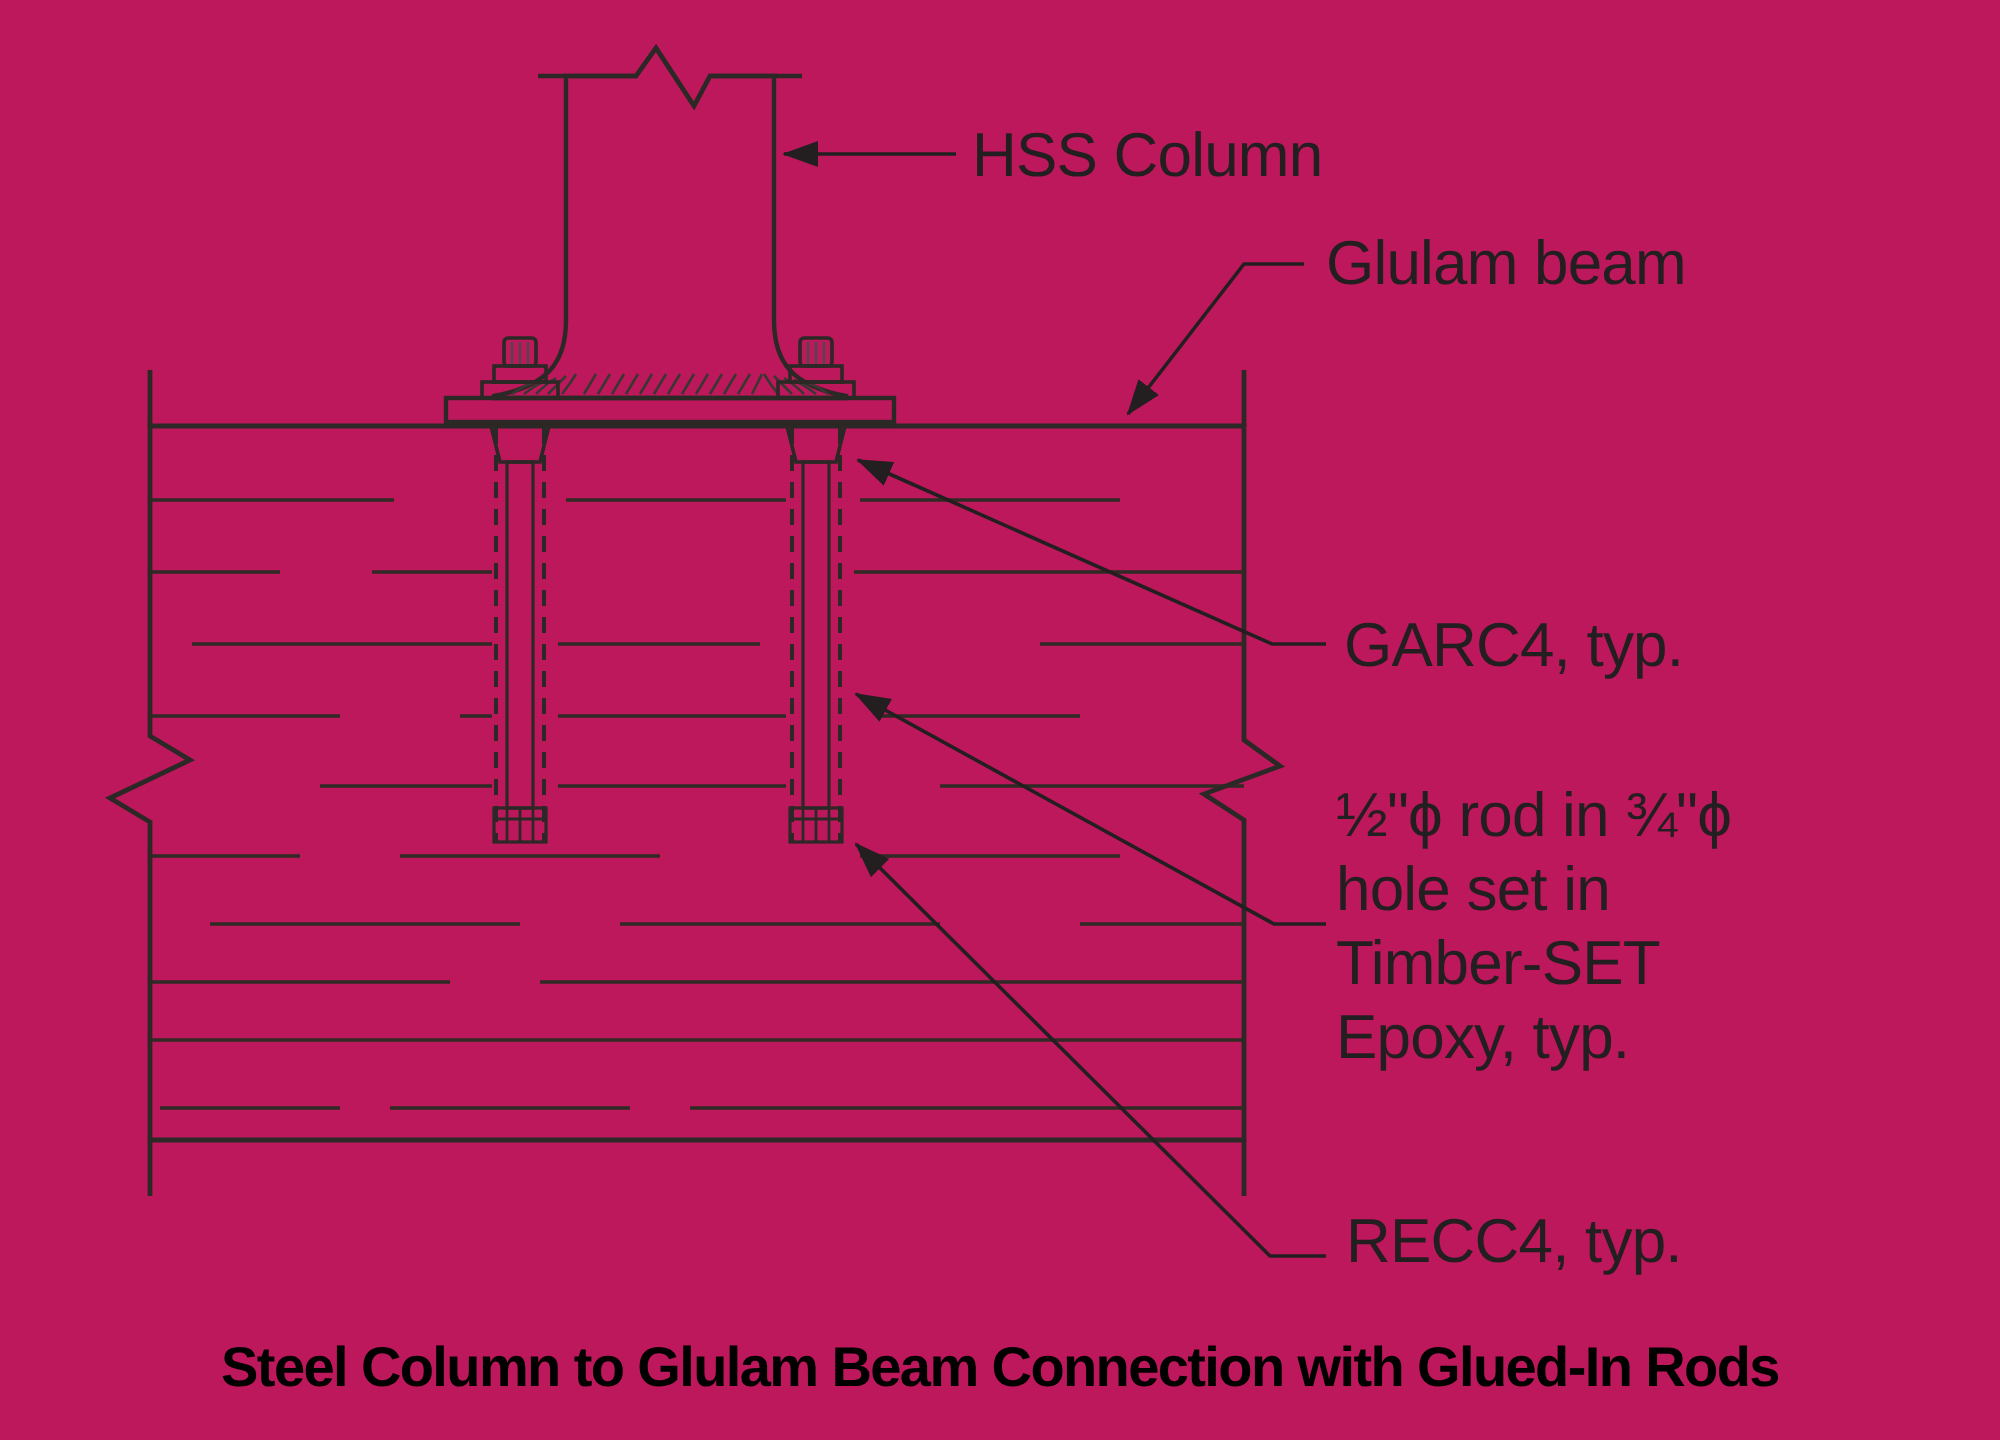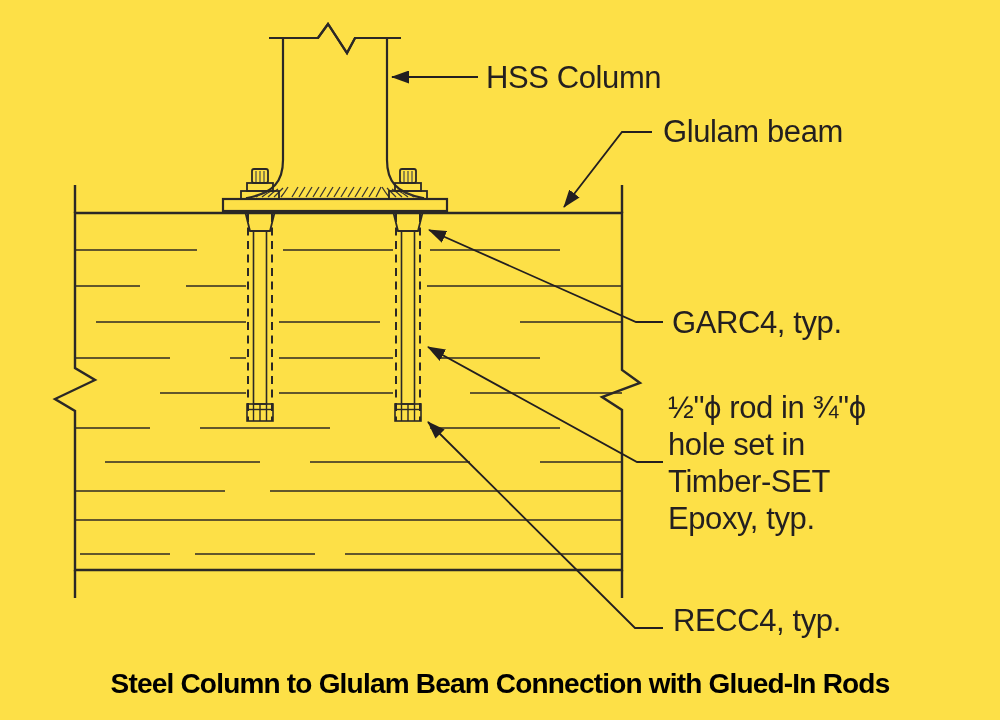--- a/index.html
+++ b/index.html
@@ -1,16 +1,16 @@
 <!DOCTYPE html>
 <html><head>
 <meta charset="utf-8">
 <style>
   html,body { margin:0; padding:0; background:#ffffff; }
-  .page { position:relative; width:1000px; height:720px; background:#fde047; overflow:hidden; }
+  .page { position:relative; width:1000px; height:720px; background:#be185d; overflow:hidden; }
   svg { display:block; }
   .ln   { stroke:#2b2826; fill:none; }
   .lam  { stroke:#2f2a24; stroke-width:1.7; fill:none; }
   .dash { stroke:#2b2826; stroke-width:2; fill:none; stroke-dasharray:8 5.5; }
   .leader { stroke:#231f20; stroke-width:1.8; fill:none; }
   .callout { font-family:"Liberation Sans", sans-serif; font-size:31px; fill:#231f20; letter-spacing:-0.4px; }
   .title-text { font-family:"Liberation Sans", sans-serif; font-size:28px; font-weight:700; fill:#000000; letter-spacing:-0.8px; }
   .weld { stroke:#3a3631; stroke-width:1.3; fill:none; }
   .thread-line { stroke:#4a4a4a; stroke-width:1.2; }
   .coupler-line { stroke:#2b2826; stroke-width:1.4; }

